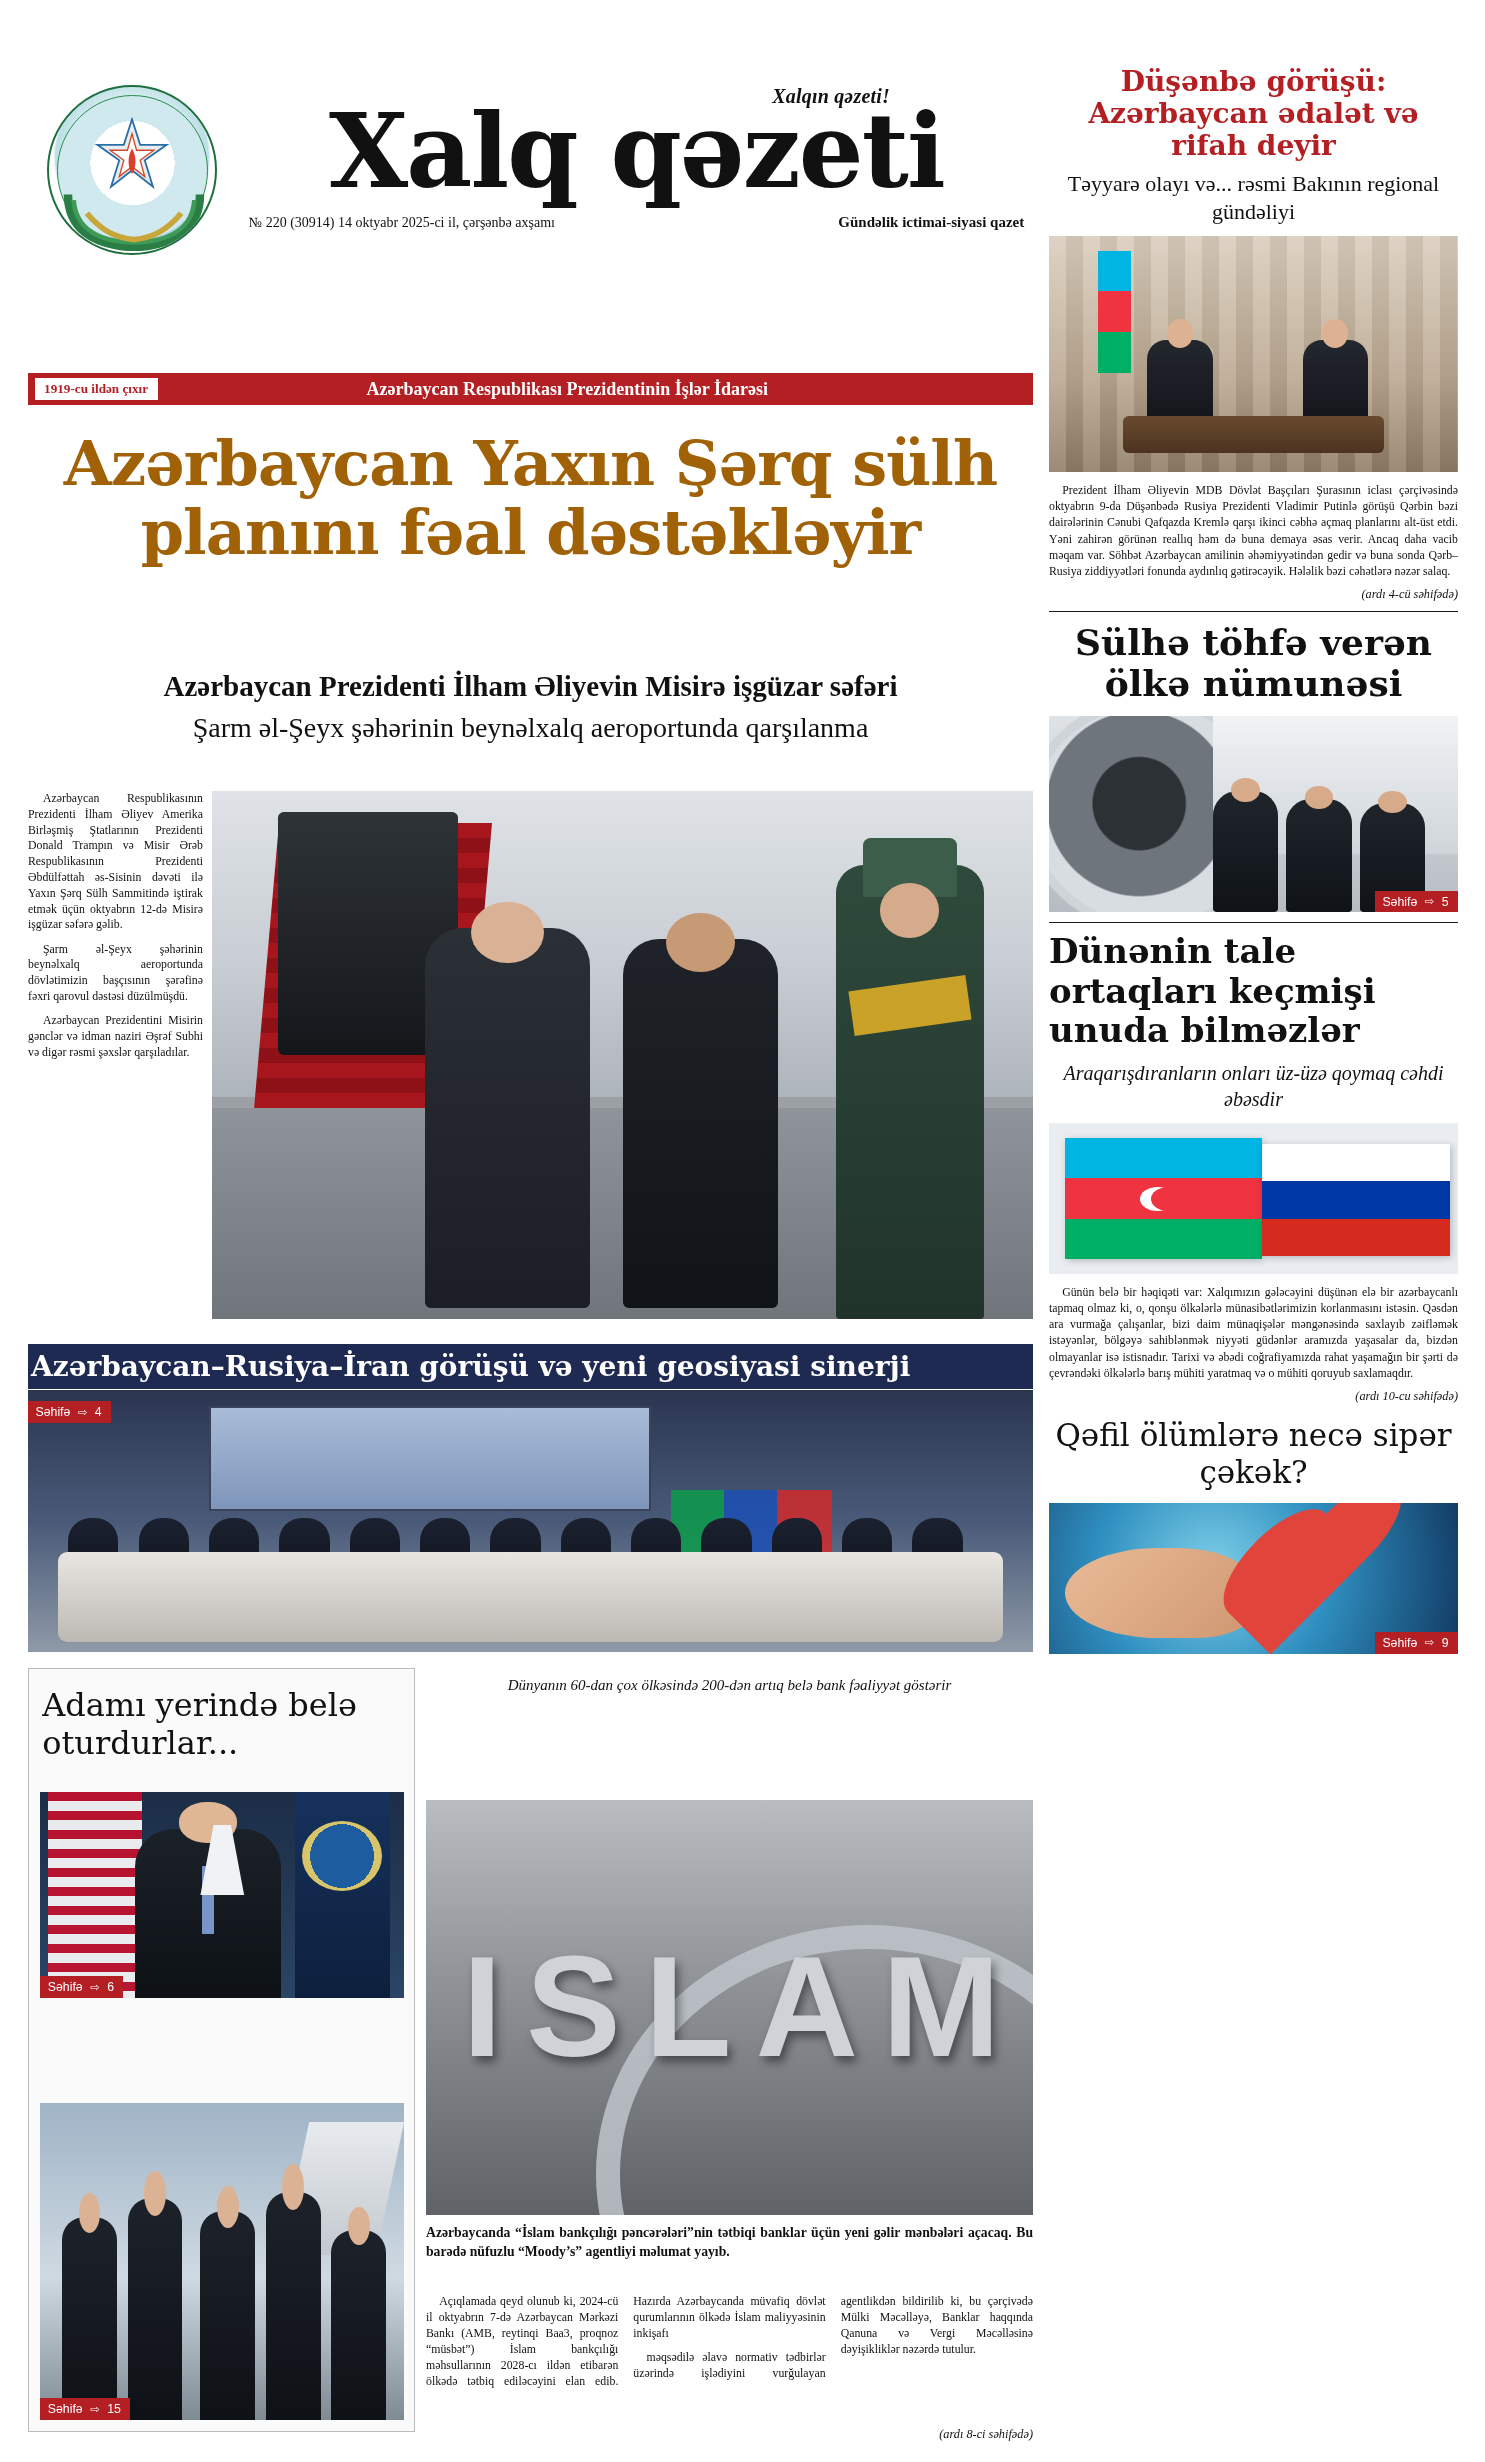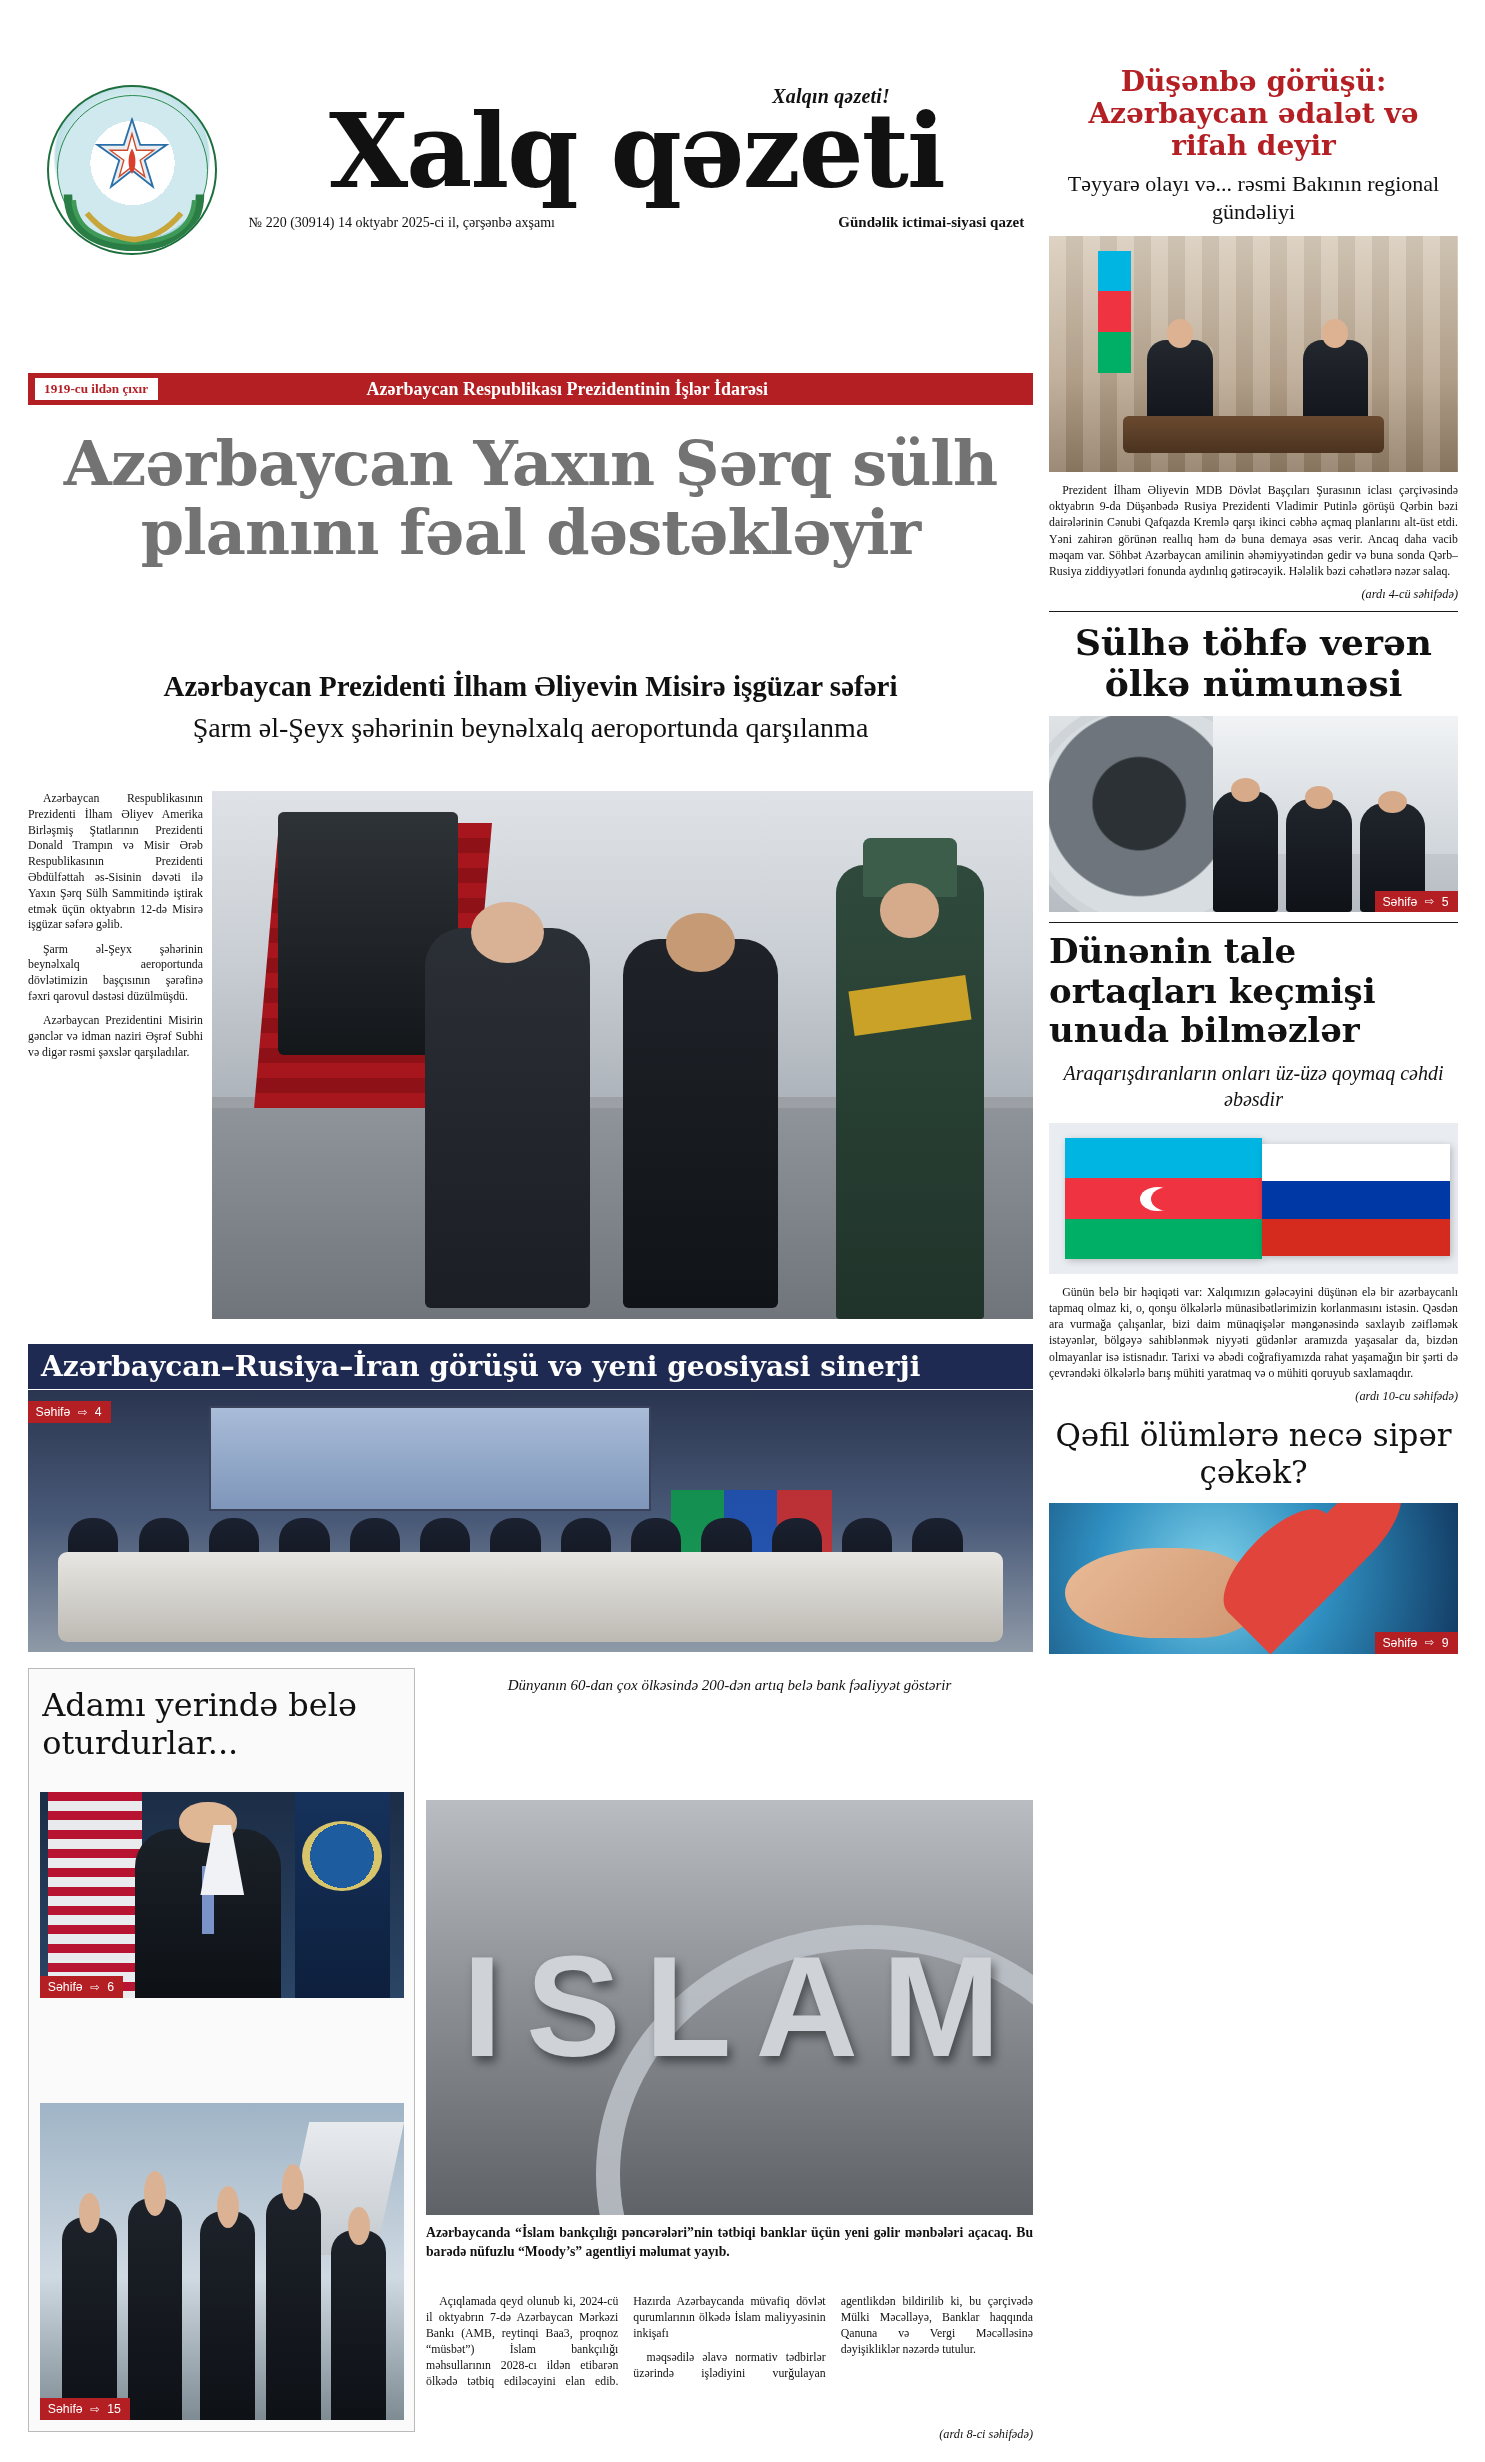--- a/index.html
+++ b/index.html
@@ -38,37 +38,37 @@
   .nameline .slogan { font-weight:bold; font-size:15px; }
 
   .band { position:absolute; left:28px; top:373px; width:1005px; height:32px;
       background:#b41f24; color:#fff; display:flex; align-items:center; }
   .band .since { background:#fff; color:#b41f24; font-weight:bold; font-size:13.2px;
       border:1.9px solid #b41f24; padding:2.8px 9.4px; margin-left:5.7px; }
   .band .dept { flex:1; text-align:center; font-weight:bold; font-size:18px; padding-right:57px; }
 
   
   .lead-head { position:absolute; left:28px; top:429px; width:1005px; text-align:center;
-      color:#737373; font-family:"DejaVu Serif", serif; font-weight:bold;
+      color:#a16207; font-family:"DejaVu Serif", serif; font-weight:bold;
       font-size:62px; line-height:1.12; letter-spacing:-0.9px; }
   .lead-sub1 { position:absolute; left:28px; top:670px; width:1005px; text-align:center;
       font-weight:bold; font-size:29px; }
   .lead-sub2 { position:absolute; left:28px; top:712px; width:1005px; text-align:center;
       font-size:28px; }
 
   .lead-photo { position:absolute; left:212px; top:791px; width:821px; height:528px;
       overflow:hidden; background:#3a2a22; }
   .lead-text { position:absolute; left:28px; top:791px; width:175px; font-size:11.8px;
       line-height:1.34; text-align:justify; }
   .lead-text p { margin:0 0 8.5px 0; text-indent:15px; }
 
   
   .ribbon { position:absolute; left:28px; top:1344px; width:1005px; height:45px;
       background:#1e2a52; color:#fff; display:flex; align-items:center; }
-  .ribbon span { font-family:"DejaVu Serif", serif; font-weight:bold; font-size:28px; padding-left:13px; }
+  .ribbon span { font-family:"DejaVu Serif", serif; font-weight:bold; font-size:28px; padding-left:3px; }
   .wide-photo { position:absolute; left:28px; top:1390px; width:1005px; height:262px;
       overflow:hidden; background:#1b2436; }
 
   .pagetag { position:absolute; background:#b41f24; color:#fff; font-size:12.3px;
       padding:3.8px 9.4px 3.8px 7.5px; display:flex; align-items:center; gap:7.5px; z-index:5;
       font-family:"Liberation Sans", sans-serif; }
   .pagetag .arw { font-size:11.3px; }
 
   
   .boxA { position:absolute; left:28px; top:1668px; width:387px; height:764px;

